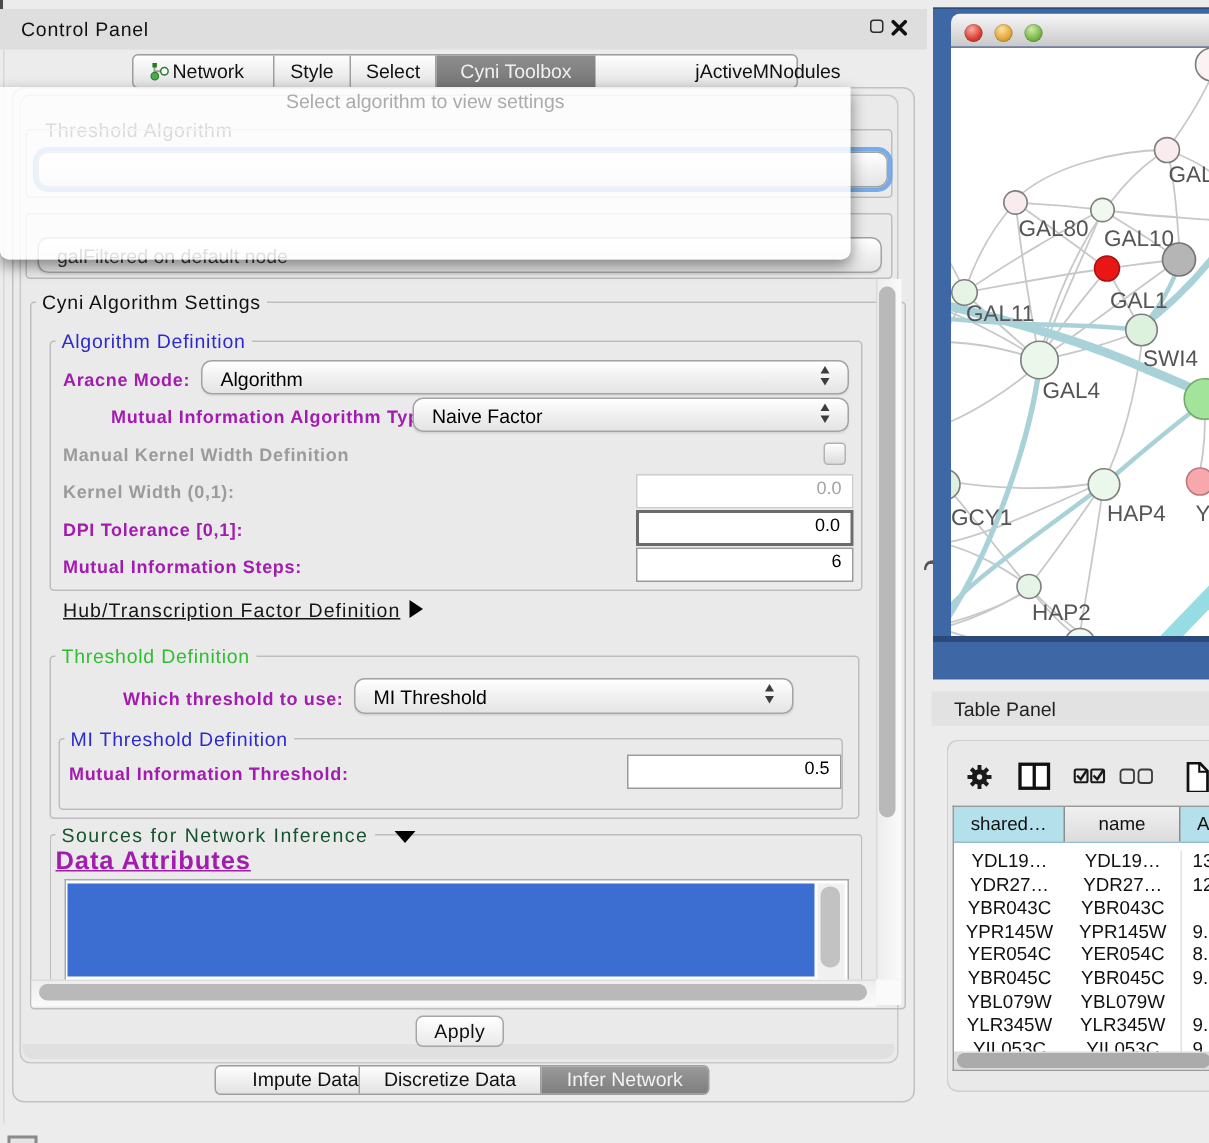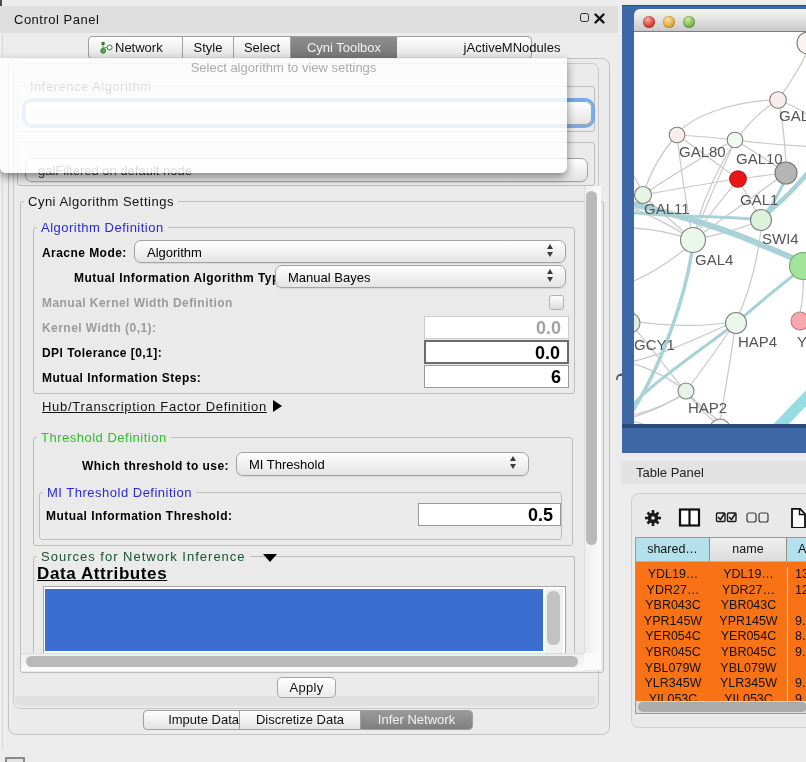--- a/index.html
+++ b/index.html
@@ -1,29 +1,29 @@
 <!DOCTYPE html>
 <html><head>
 <meta charset="utf-8">
 <style>
   html,body{margin:0;padding:0;}
   body{width:806px;height:762px;position:relative;overflow:hidden;background:#ececec;
        font-family:"Liberation Sans",sans-serif;-webkit-font-smoothing:antialiased;}
   .abs{position:absolute;}
   .grouptitle{position:absolute;background:#eaeaea;padding:0 4px;font-size:13px;line-height:13px;letter-spacing:0.5px;}
-  .blabel{position:absolute;font-size:12px;font-weight:bold;color:#000000;line-height:12px;letter-spacing:0.45px;}
+  .blabel{position:absolute;font-size:12px;font-weight:bold;color:#a21caf;line-height:12px;letter-spacing:0.45px;}
   .combo{position:absolute;border:1px solid #a3a3a3;border-radius:7px;
          background:linear-gradient(#ffffff, #f2f2f2 45%, #e4e4e4);
          box-shadow:0 1px 1px rgba(0,0,0,0.08);}
   .combo .ctext{position:absolute;left:12px;top:4px;font-size:13px;color:#000;}
   .spin{position:absolute;width:10px;}
   .tri-u,.tri-d{display:block;width:0;height:0;border-left:3.5px solid transparent;border-right:3.5px solid transparent;}
   .tri-u{border-bottom:5px solid #3c3c3c;margin-bottom:3px;}
   .tri-d{border-top:5px solid #3c3c3c;}
-  .tfield{position:absolute;background:#fff;font-size:18px;text-align:right;font-weight:bold;}
+  .tfield{position:absolute;background:#fff;font-size:12px;text-align:right;}
   .gbox{position:absolute;border:1px solid #bdbdbd;border-radius:3px;}
 </style>
 </head>
 <body>
 
 <div class="abs" style="left:2px;top:33px;width:1px;height:716px;background:#d8d8d8;"></div>
 
 <div class="abs" style="left:0;top:0;width:2px;height:11px;background:#4a4a4a;"></div>
 
 <div class="abs" style="left:0;top:6px;width:618px;height:27px;background:#dedede;"></div>
@@ -33,21 +33,21 @@
 
 <svg class="abs" style="left:594px;top:13px;" width="11" height="11" viewBox="0 0 11 11">
  <path d="M1.5 1.5 L9.5 9.5 M9.5 1.5 L1.5 9.5" stroke="#111" stroke-width="2.4" stroke-linecap="round"></path>
 </svg>
 
 <div class="abs" style="left:8px;top:58px;width:600px;height:675px;border:1px solid #c2c2c2;border-radius:8px;background:#ebebeb;"></div>
 
 <div class="abs" style="left:13px;top:63px;width:584px;height:644px;border:1px solid #c9c9c9;border-radius:7px;background:#eaeaea;"></div>
 <div class="abs" style="left:15px;top:696px;width:581px;height:10px;background:#e0e0e0;border-radius:0 0 7px 7px;"></div>
 
-<div class="grouptitle" style="left:26px;top:80px;color:#1a1a1a;background:#eaeaea;">Inference Algorithm</div>
+<div class="grouptitle" style="left:26px;top:80px;color:#1a1a1a;background:#eaeaea;">Threshold Algorithm</div>
 <div class="gbox" style="left:17px;top:86px;width:576px;height:44px;"></div>
 <div class="combo" style="left:25px;top:101px;width:565px;height:22px;box-shadow:0 0 0 3px rgba(100,160,230,0.85);"></div>
 <div class="gbox" style="left:17px;top:142px;width:576px;height:42px;"></div>
 <div class="combo" style="left:25px;top:158px;width:561px;height:22px;">
     <span class="ctext" style="color:#333;">galFiltered on default node</span>
   </div>
 
 <div class="gbox" style="left:20px;top:201px;width:582px;height:470px;"></div>
 <div class="grouptitle" style="left:24px;top:195px;color:#111;">Cyni Algorithm Settings</div>
 
@@ -66,21 +66,21 @@
 <div class="combo" style="left:134px;top:240px;width:430px;height:21px;">
   <span class="ctext">Algorithm</span>
   <span class="spin" style="right:8px;top:3px;">
       <span class="tri-u"></span>
       <span class="tri-d"></span>
     </span>
 </div>
 
 <div class="blabel" style="left:42px;top:272px;margin-left:32px;">Mutual Information Algorithm Type:</div>
 <div class="combo" style="left:275px;top:265px;width:289px;height:21px;">
-  <span class="ctext">Manual Bayes</span>
+  <span class="ctext">Naive Factor</span>
   <span class="spin" style="right:8px;top:3px;">
       <span class="tri-u"></span>
       <span class="tri-d"></span>
     </span>
 </div>
 
 <div class="blabel" style="left:42px;top:297px;color:#9b9b9b;">Manual Kernel Width Definition</div>
 <div class="abs" style="left:549px;top:295px;width:13px;height:13px;border:1px solid #b2b2b2;border-radius:3px;background:linear-gradient(#fdfdfd,#dcdcdc);"></div>
 
 <div class="blabel" style="left:42px;top:322px;color:#9b9b9b;">Kernel Width (0,1):</div>
@@ -276,21 +276,21 @@
   </g>
   <g stroke="#3a3a3a" stroke-width="1.2" fill="none">
     <rect x="103" y="5" width="9" height="9" rx="2"></rect>
     <rect x="115" y="5" width="9" height="9" rx="2"></rect>
   </g>
 
   <path d="M148 0.8 L156 0.8 L161 6 L161 20 L148 20 Z" fill="#fff" stroke="#111" stroke-width="1.8"></path>
   <path d="M155.5 0.8 L155.5 6.5 L161 6.5" fill="none" stroke="#111" stroke-width="1.4"></path>
 </svg>
 
-<div class="abs" style="left:635px;top:537px;width:171px;height:175px;background:#f97316;border:1px solid #999999;border-right:none;overflow:hidden;font-size:12.5px;color:#111;">
+<div class="abs" style="left:635px;top:537px;width:171px;height:175px;background:#ffffff;border:1px solid #999999;border-right:none;overflow:hidden;font-size:12.5px;color:#111;">
   <div class="abs" style="left:0;top:0;width:171px;height:23px;background:#b4e0ec;border-bottom:1px solid #98bec9;">
     <div class="abs" style="left:0;top:0;width:73px;height:23px;line-height:23px;text-align:center;border-right:1px solid #8d8d8d;">shared…</div>
     <div class="abs" style="left:74px;top:0;width:76px;height:23px;line-height:23px;text-align:center;border-right:1px solid #8d8d8d;background:linear-gradient(#f0f0f0,#dcdcdc);">name</div>
     <div class="abs" style="left:151px;top:0;width:60px;height:23px;line-height:23px;padding-left:11px;">A</div>
   </div>
   <div class="abs" id="rows" style="left:0;top:29px;width:171px;">
     <div class="abs" style="left:0;top:0;width:74px;text-align:center;line-height:15.6px;">YDL19…<br>YDR27…<br>YBR043C<br>YPR145W<br>YER054C<br>YBR045C<br>YBL079W<br>YLR345W<br>YIL053C</div>
     <div class="abs" style="left:74px;top:0;width:77px;text-align:center;line-height:15.6px;border-right:1px solid #e2e2e2;">YDL19…<br>YDR27…<br>YBR043C<br>YPR145W<br>YER054C<br>YBR045C<br>YBL079W<br>YLR345W<br>YIL053C</div>
     <div class="abs" style="left:159px;top:0;width:30px;line-height:15.6px;">13<br>12.<br>&nbsp;<br>9.<br>8.<br>9.<br>&nbsp;<br>9.<br>9.</div>
   </div>

